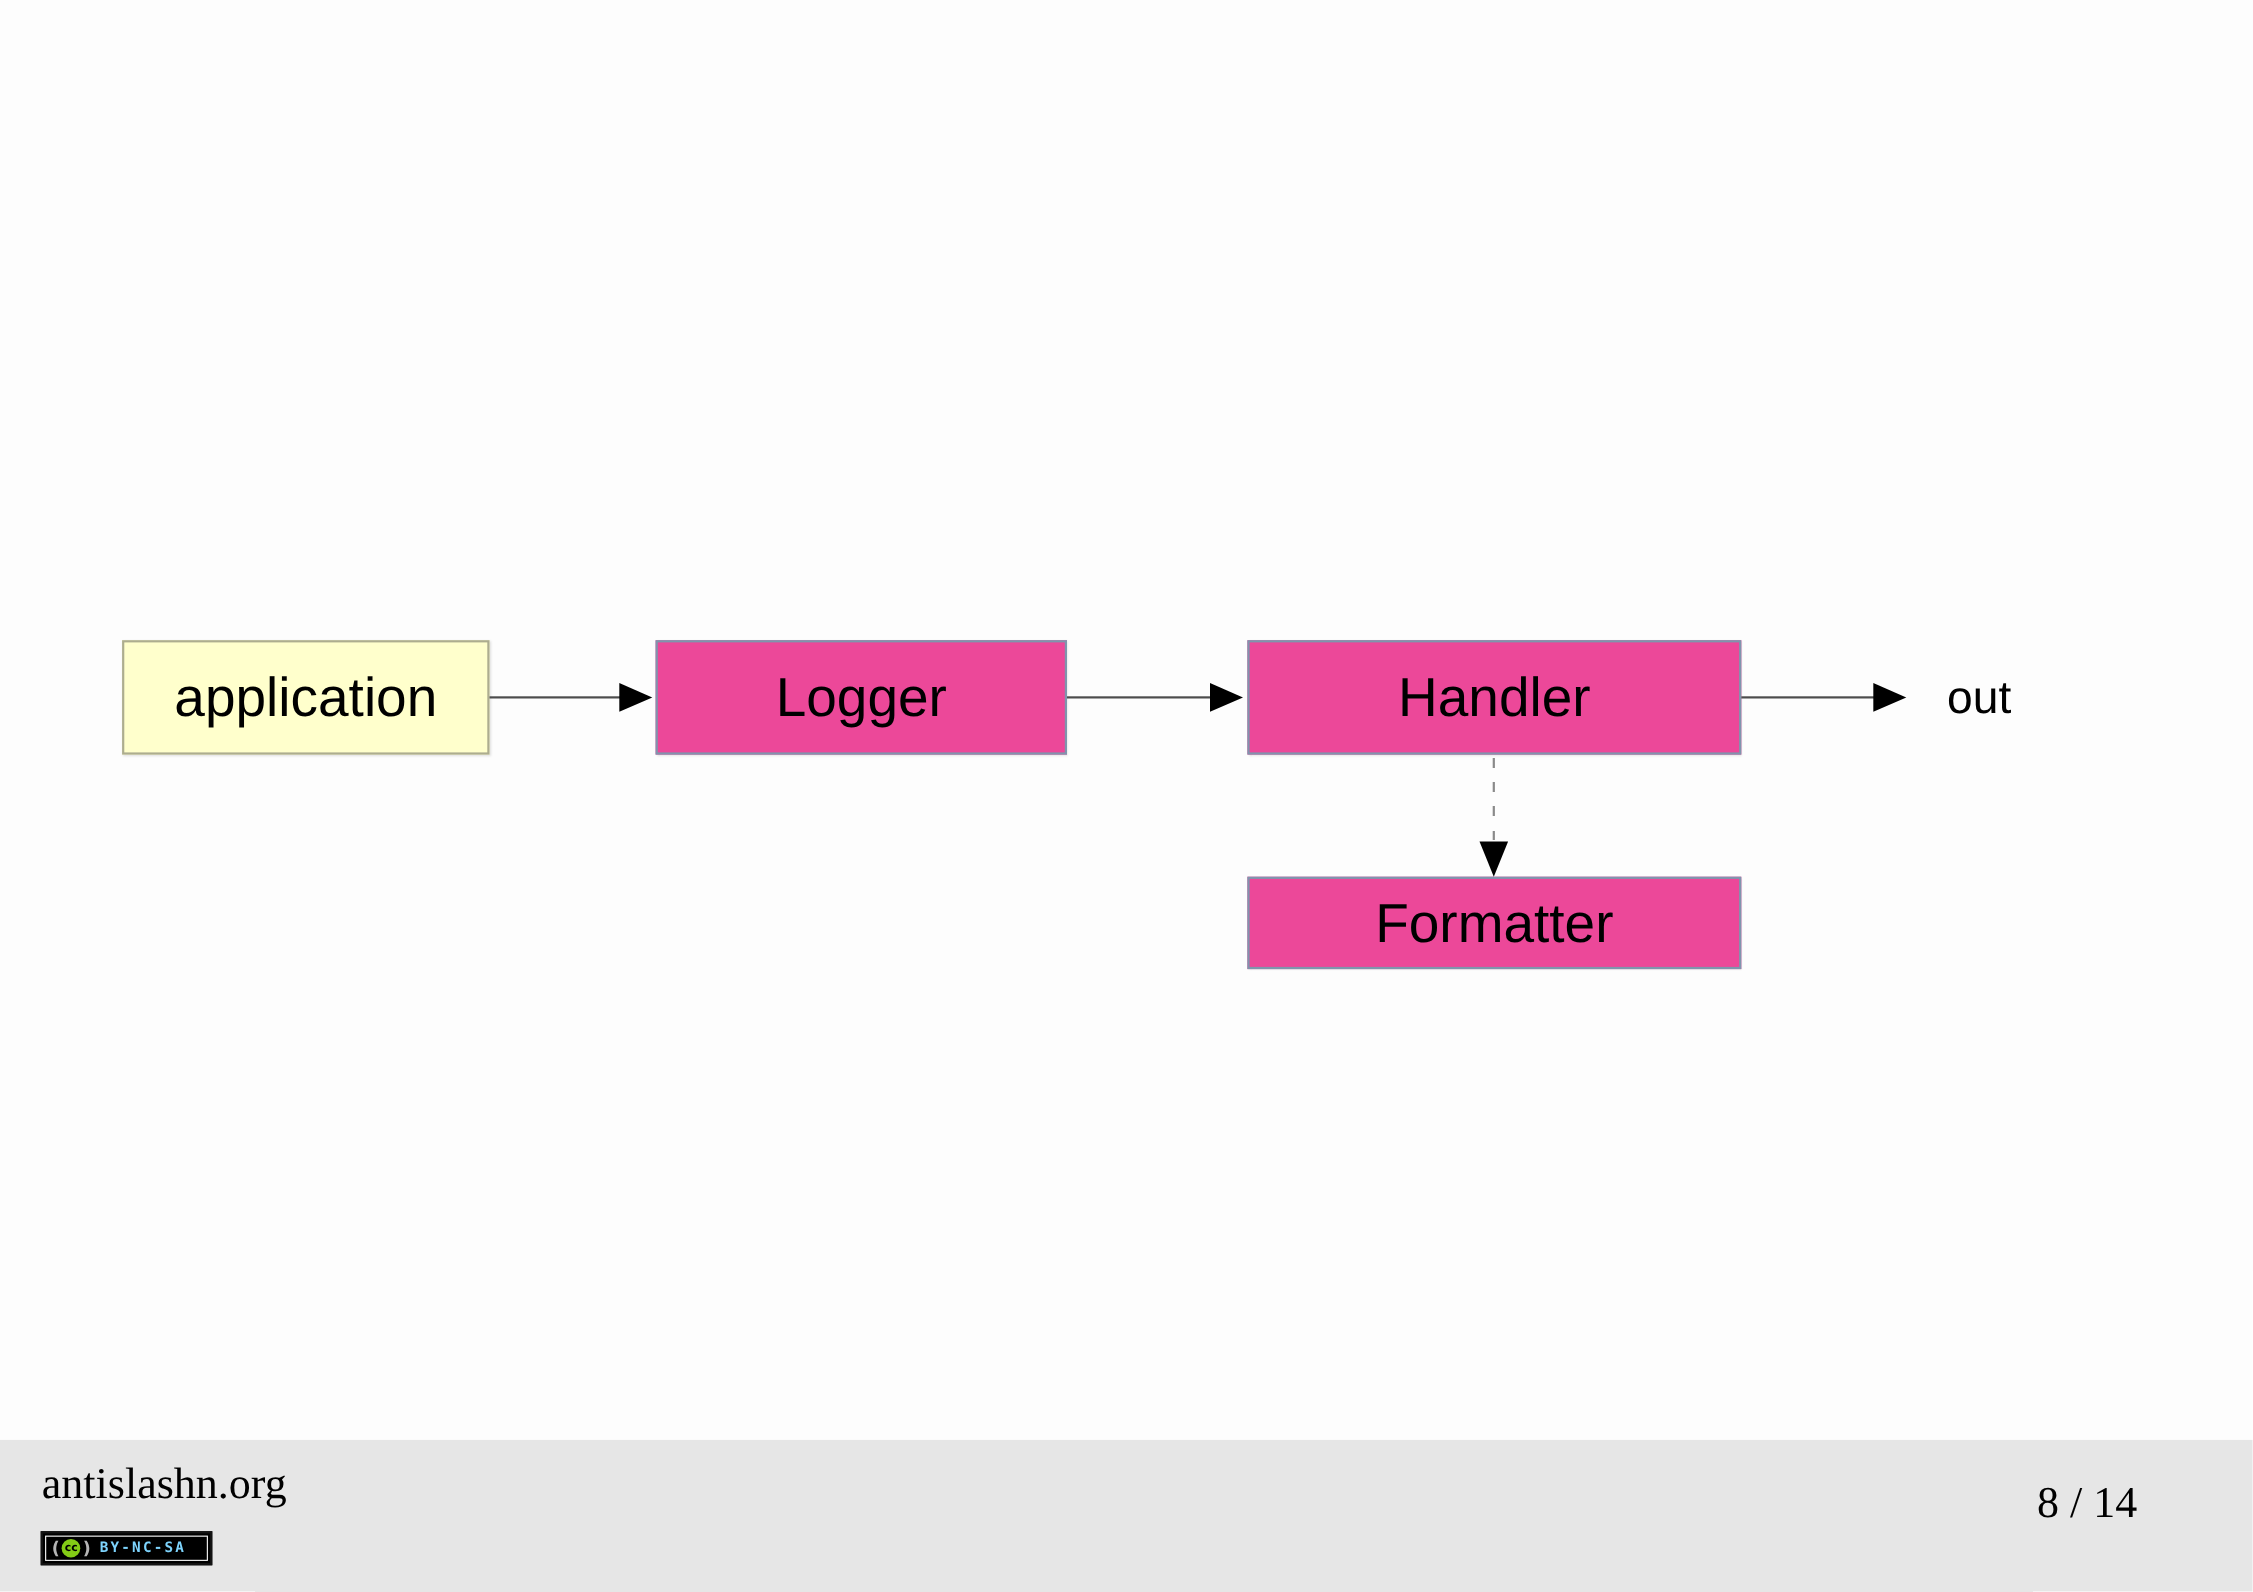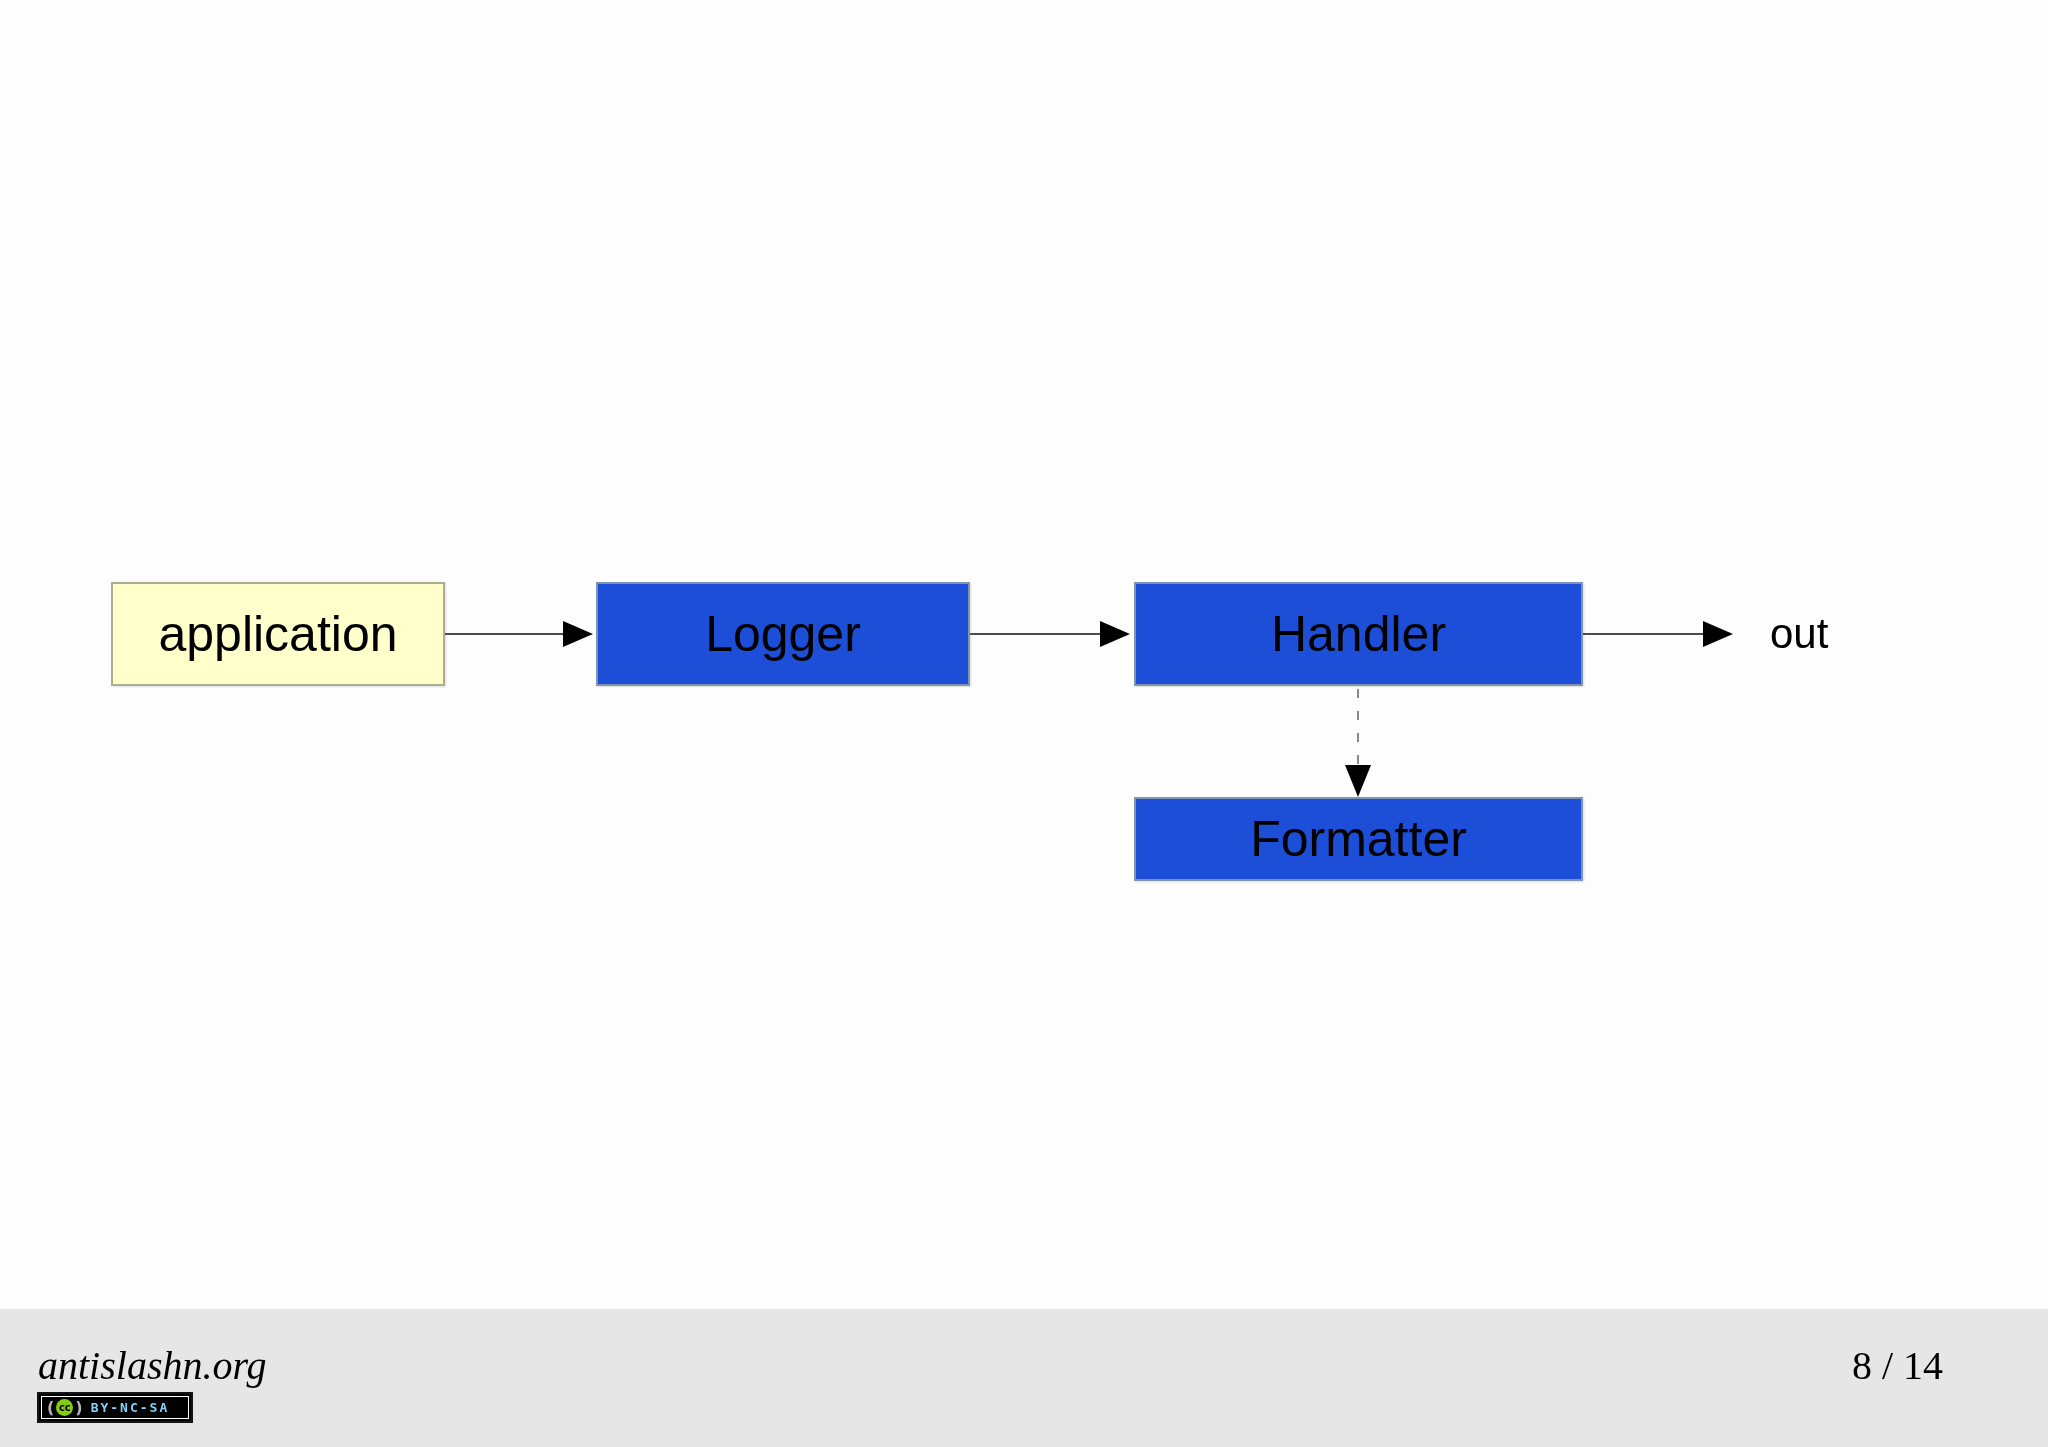--- a/index.html
+++ b/index.html
@@ -36,21 +36,21 @@
     position: absolute;
     box-sizing: border-box;
     display: flex;
     align-items: center;
     justify-content: center;
     font-size: 50px;
     border: 2px solid #8c8c8c;
     box-shadow: 1px 1px 2px rgba(0,0,0,0.12);
   }
   .node-yellow { background: #ffffcc; border-color: #adad8f; }
-  .node-blue   { background: #1d4ed8; border-color: #7f95ad; }
+  .node-blue   { background: #ec4899; border-color: #7f95ad; }
 
   #node-application { left: 111px;  top: 582px; width: 334px; height: 104px; }
   #node-logger      { left: 596px;  top: 582px; width: 374px; height: 104px; }
   #node-handler     { left: 1134px; top: 582px; width: 449px; height: 104px; }
   #node-formatter   { left: 1134px; top: 797px; width: 449px; height: 84px; }
 
   .out-label {
     position: absolute;
     left: 1770px; top: 582px;
     width: 160px; height: 104px;
@@ -97,21 +97,21 @@
 
   
   .footer-band {
     position: absolute;
     left: 0; top: 1309px;
     width: 2048px; height: 138px;
     background: #e6e6e6;
     font-family: "Liberation Serif", serif;
     font-size: 40px;
   }
-  .f-left   { position: absolute; left: 38px;  top: 33px; font-style: italic; }
+  .f-left   { position: absolute; left: 38px;  top: 16px; }
   .f-center { position: absolute; left: 0; right: 0; top: 33px; text-align: center; }
   .f-right  { position: absolute; right: 105px; top: 33px; }
 
   
   .cc-badge {
     position: absolute;
     left: 37px; top: 83px;
     box-sizing: border-box;
     width: 156px; height: 31px;
     background: #000;

